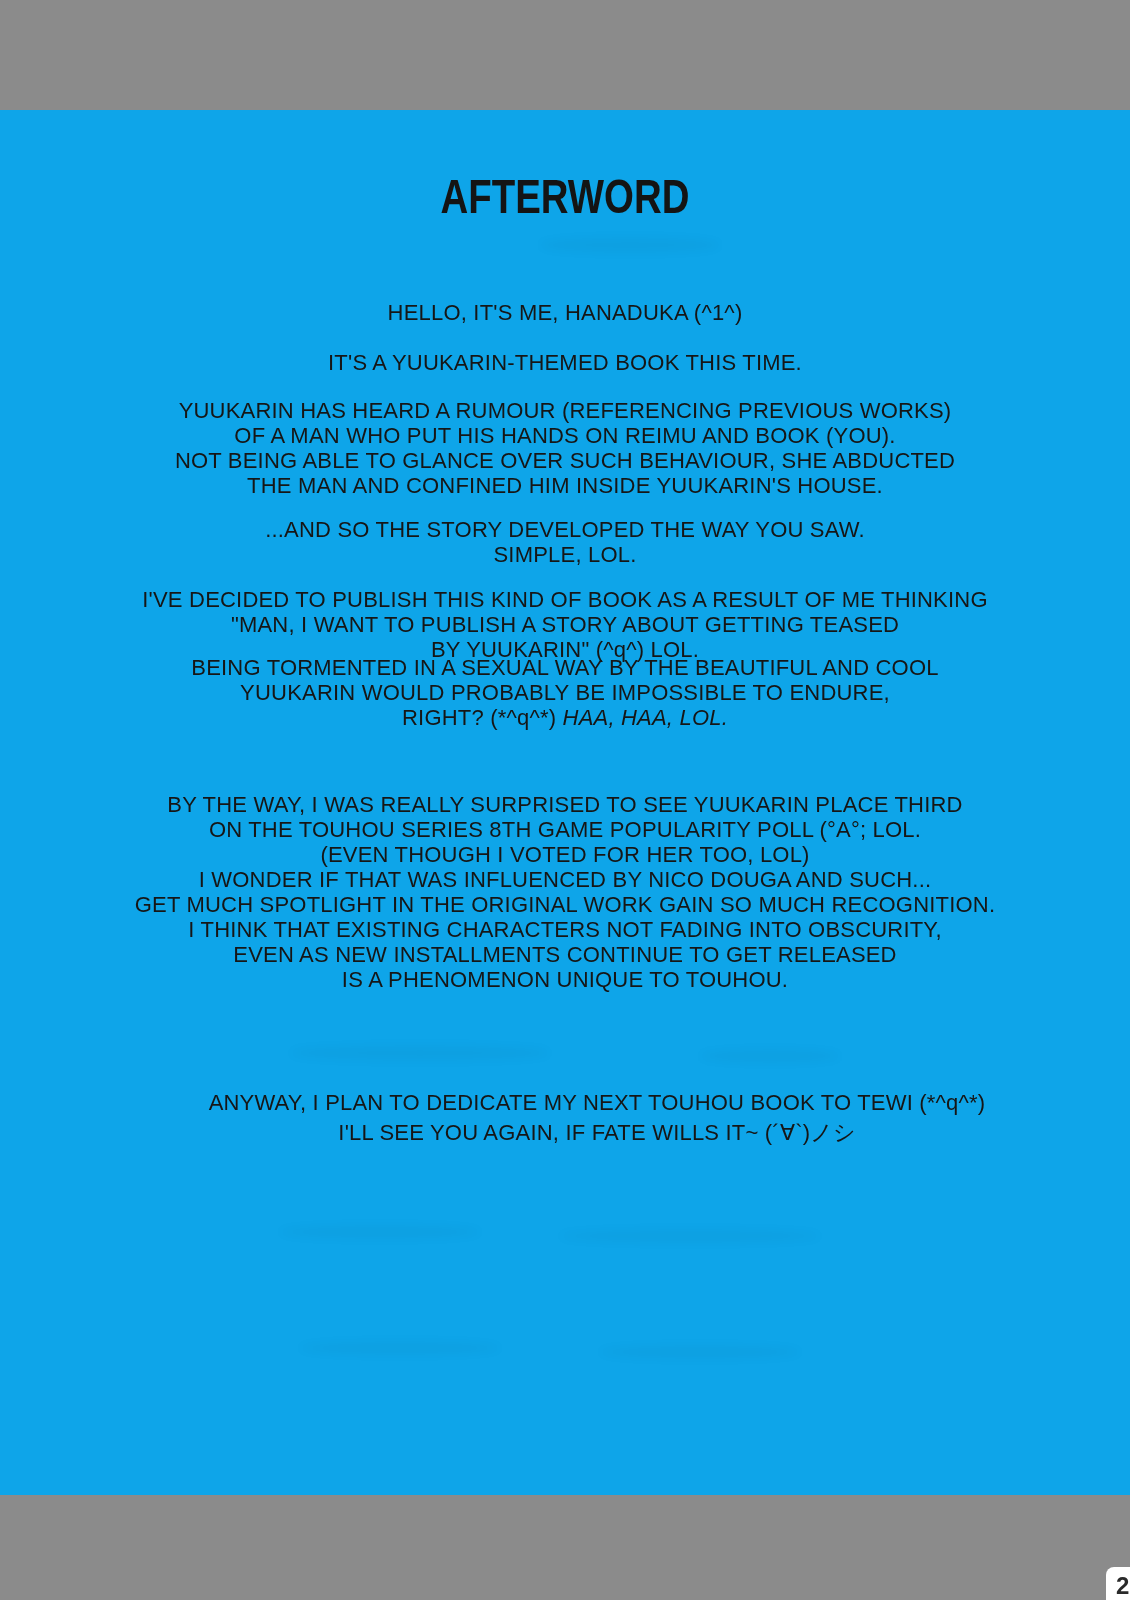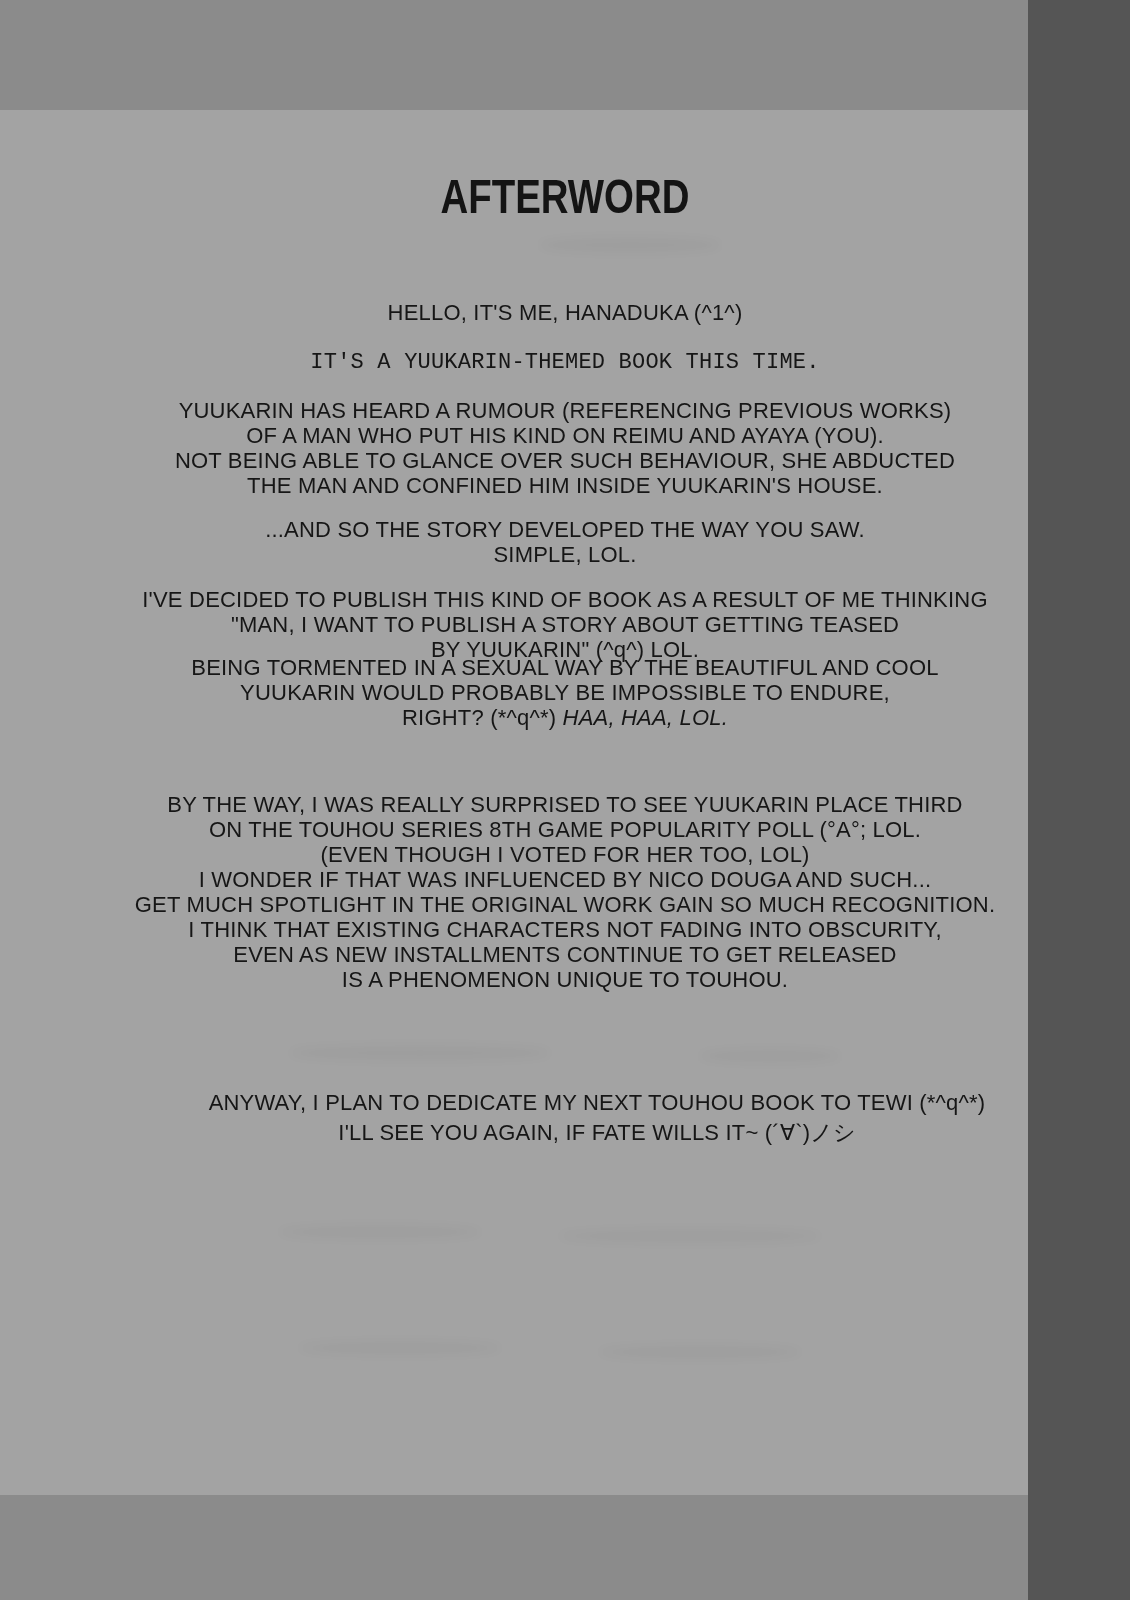--- a/index.html
+++ b/index.html
@@ -1,20 +1,20 @@
 <!DOCTYPE html>
 <html><head>
 <meta charset="utf-8">
 <style>
   html, body { margin: 0; padding: 0; background: #555; }
   .page {
     position: relative;
-    width: 1028px;
+    width: 1130px;
     height: 1600px;
-    background: #a3a3a3;
+    background: #0ea5e9;
     overflow: hidden;
     font-family: "Liberation Sans", "DejaVu Sans", sans-serif;
   }
   .frame {
     position: absolute;
     left: 0;
     width: 1130px;
     background: #8b8b8b;
   }
   .frame-top { top: 0; height: 110px; }
@@ -40,21 +40,21 @@
     left: 0;
     width: 1130px;
     text-align: center;
     font-size: 22px;
     line-height: 25px;
     color: #161616;
     letter-spacing: 0.2px;
     white-space: nowrap;
   }
   .p0 { top: 300px; }
-  .p1 { top: 350px; font-family: Liberation Mono, monospace; }
+  .p1 { top: 350px; }
   .p2 { top: 398px; text-align: center; }
   .p3 { top: 517px; }
   .p4 { top: 587px; }
   .p5 { top: 655px; }
   .p6 { top: 792px; }
   .p7 { top: 1088px; line-height: 30px; padding-left: 32px; }
   .italic { font-style: italic; }
 
   .page-num-box {
     position: absolute;
@@ -99,21 +99,21 @@
   <div class="para p0">
     <div>HELLO, IT'S ME, HANADUKA (^1^)</div>
   </div>
 
   <div class="para p1">
     <div>IT'S A YUUKARIN-THEMED BOOK THIS TIME.</div>
   </div>
 
   <div class="para p2">
     <div>YUUKARIN HAS HEARD A RUMOUR (REFERENCING PREVIOUS WORKS)</div>
-    <div>OF A MAN WHO PUT HIS KIND ON REIMU AND AYAYA (YOU).</div>
+    <div>OF A MAN WHO PUT HIS HANDS ON REIMU AND BOOK (YOU).</div>
     <div>NOT BEING ABLE TO GLANCE OVER SUCH BEHAVIOUR, SHE ABDUCTED</div>
     <div>THE MAN AND CONFINED HIM INSIDE YUUKARIN'S HOUSE.</div>
   </div>
 
   <div class="para p3">
     <div>...AND SO THE STORY DEVELOPED THE WAY YOU SAW.</div>
     <div>SIMPLE, LOL.</div>
   </div>
 
   <div class="para p4">

